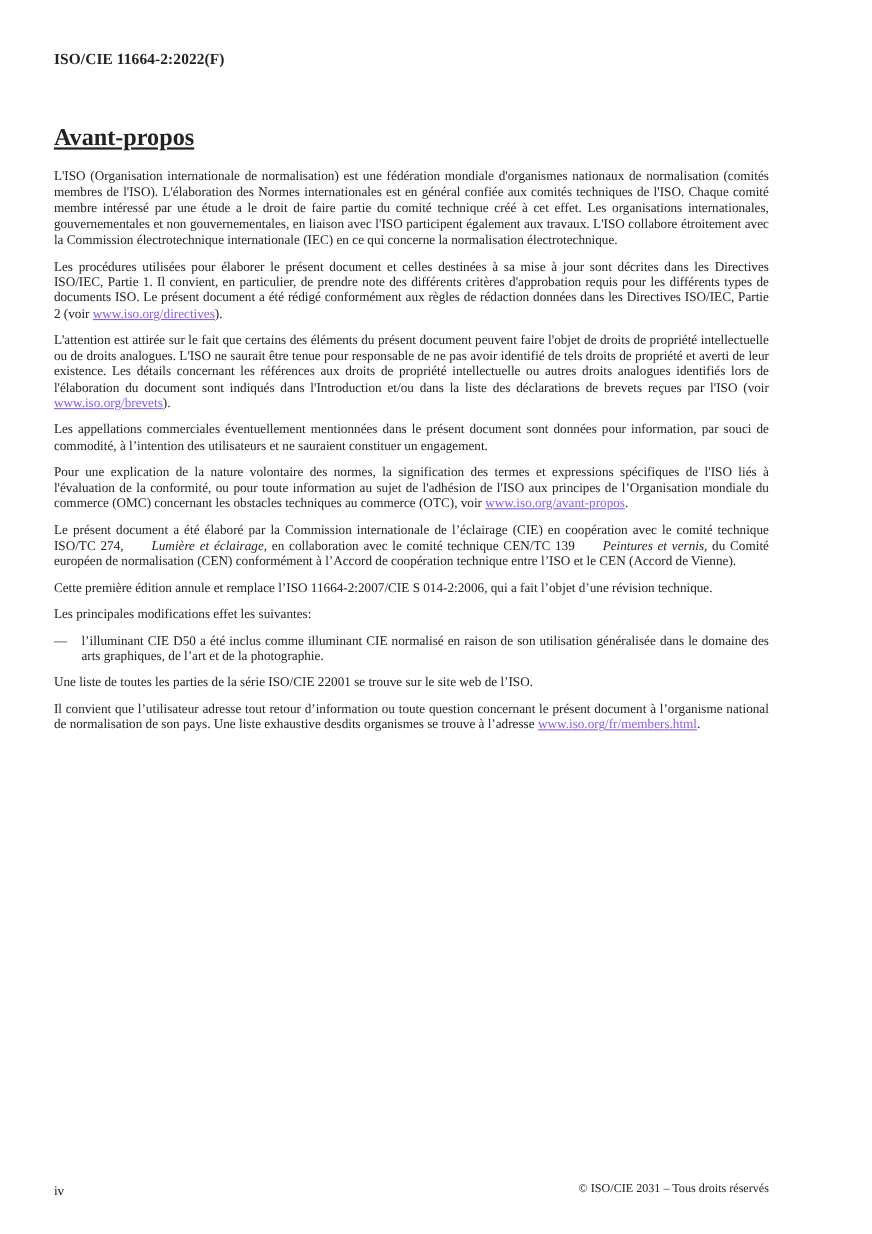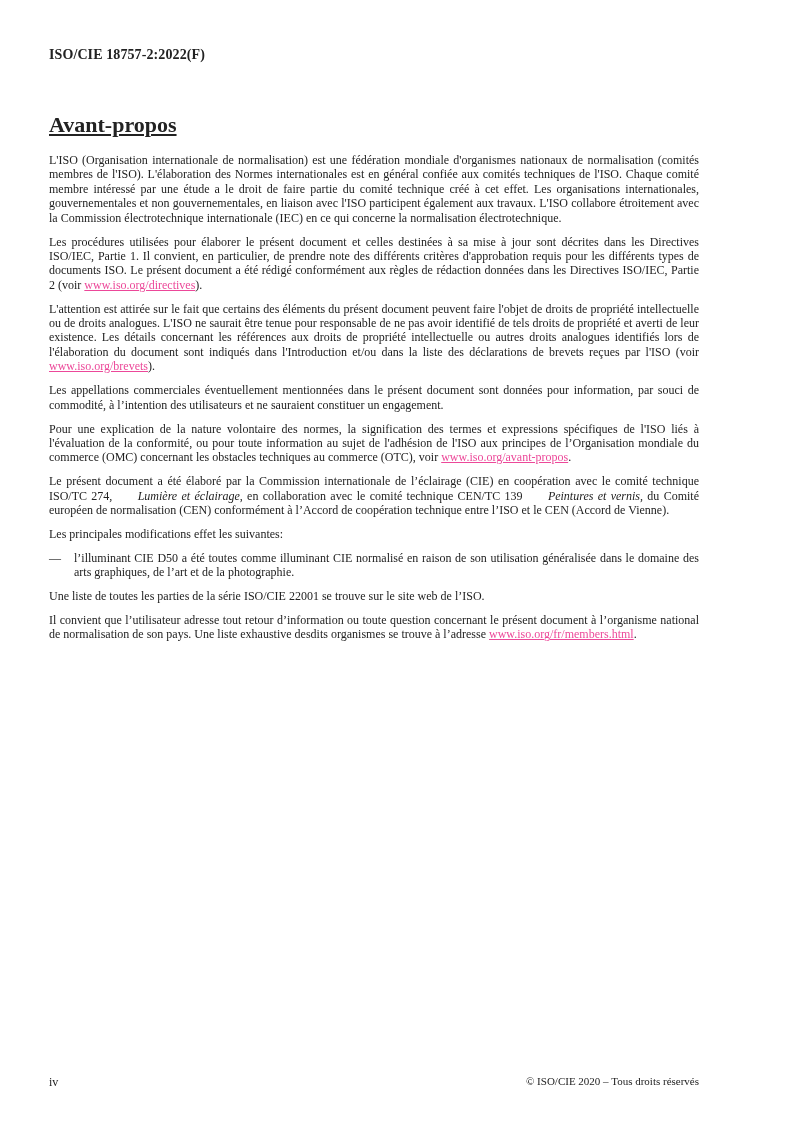--- a/index.html
+++ b/index.html
@@ -3,59 +3,60 @@
 <meta charset="utf-8">
 <style>
   html, body { margin: 0; padding: 0; background: #ffffff; }
   body { width: 793px; height: 1122px; position: relative; overflow: hidden;
          font-family: "Liberation Serif", "DejaVu Serif", serif; color: #222; }
   .page { position: absolute; left: 49px; top: 0; width: 650px; }
   .doc-id { position: absolute; top: 47px; left: 0; font-weight: bold; font-size: 14px; letter-spacing: 0.1px; }
   .title { position: absolute; top: 112px; left: 0; font-weight: bold; font-size: 22px; margin: 0; text-decoration: underline; }
   .body { position: absolute; top: 153px; left: 0; width: 650px; font-size: 12px; line-height: 14.4px; }
   .body p { margin: 0 0 9.5px 0; text-align: justify; hyphens: none; }
-  a { color: #ec4899; text-decoration: underline; }
+  a { color: #8b5cf6; text-decoration: underline; }
   .dash-item { display: flex; margin: 0 0 9.5px 0; }
   .dash-item .dash { width: 25px; flex: none; }
   .dash-item .dash-text { flex: 1; text-align: justify; }
   .footer { position: absolute; top: 1075px; left: 49px; width: 650px; font-size: 12px; }
   .footer .page-num { position: absolute; left: 0; top: 0; }
   .footer .copyright { position: absolute; right: 0; top: 0; font-size: 11px; }
   em { font-style: italic; margin-left: 21px; }
 </style>
 </head>
 <body>
 
 <div class="page">
-  <div class="doc-id">ISO/CIE 18757-2:2022(F)</div>
+  <div class="doc-id">ISO/CIE 11664-2:2022(F)</div>
   <h1 class="title">Avant-propos</h1>
 
   <div class="body">
     <p><span>L'ISO (Organisation internationale de normalisation) est une fédération mondiale d'organismes nationaux de normalisation (comités membres de l'ISO). L'élaboration des Normes internationales est en général confiée aux comités techniques de l'ISO. Chaque comité membre intéressé par une étude a le droit de faire partie du comité technique créé à cet effet. Les organisations internationales, gouvernementales et non gouvernementales, en liaison avec l'ISO participent également aux travaux. L'ISO collabore étroitement avec la Commission électrotechnique internationale (IEC) en ce qui concerne la normalisation électrotechnique.</span></p>
 
     <p><span>Les procédures utilisées pour élaborer le présent document et celles destinées à sa mise à jour sont décrites dans les Directives ISO/IEC, Partie 1. Il convient, en particulier, de prendre note des différents critères d'approbation requis pour les différents types de documents ISO. Le présent document a été rédigé conformément aux règles de rédaction données dans les Directives ISO/IEC, Partie 2 (voir </span><a href="#">www.iso.org/directives</a><span>).</span></p>
 
     <p><span>L'attention est attirée sur le fait que certains des éléments du présent document peuvent faire l'objet de droits de propriété intellectuelle ou de droits analogues. L'ISO ne saurait être tenue pour responsable de ne pas avoir identifié de tels droits de propriété et averti de leur existence. Les détails concernant les références aux droits de propriété intellectuelle ou autres droits analogues identifiés lors de l'élaboration du document sont indiqués dans l'Introduction et/ou dans la liste des déclarations de brevets reçues par l'ISO (voir </span><a href="#">www.iso.org/brevets</a><span>).</span></p>
 
     <p><span>Les appellations commerciales éventuellement mentionnées dans le présent document sont données pour information, par souci de commodité, à l’intention des utilisateurs et ne sauraient constituer un engagement.</span></p>
 
     <p><span>Pour une explication de la nature volontaire des normes, la signification des termes et expressions spécifiques de l'ISO liés à l'évaluation de la conformité, ou pour toute information au sujet de l'adhésion de l'ISO aux principes de l’Organisation mondiale du commerce (OMC) concernant les obstacles techniques au commerce (OTC), voir </span><a href="#">www.iso.org/avant-propos</a><span>.</span></p>
 
     <p><span>Le présent document a été élaboré par la Commission internationale de l’éclairage (CIE) en coopération avec le comité technique ISO/TC 274, </span><em>Lumière et éclairage</em><span>, en collaboration avec le comité technique CEN/TC 139 </span><em>Peintures et vernis,</em><span> du Comité européen de normalisation (CEN) conformément à l’Accord de coopération technique entre l’ISO et le CEN (Accord de Vienne).</span></p>
 
+    <p><span>Cette première édition annule et remplace l’ISO 11664-2:2007/CIE S 014-2:2006, qui a fait l’objet d’une révision technique.</span></p>
 
     <p><span>Les principales modifications effet les suivantes:</span></p>
 
     <div class="dash-item">
       <span class="dash">—</span>
-      <span class="dash-text">l’illuminant CIE D50 a été toutes comme illuminant CIE normalisé en raison de son utilisation généralisée dans le domaine des arts graphiques, de l’art et de la photographie.</span>
+      <span class="dash-text">l’illuminant CIE D50 a été inclus comme illuminant CIE normalisé en raison de son utilisation généralisée dans le domaine des arts graphiques, de l’art et de la photographie.</span>
     </div>
 
     <p><span>Une liste de toutes les parties de la série ISO/CIE 22001 se trouve sur le site web de l’ISO.</span></p>
 
     <p><span>Il convient que l’utilisateur adresse tout retour d’information ou toute question concernant le présent document à l’organisme national de normalisation de son pays. Une liste exhaustive desdits organismes se trouve à l’adresse </span><a href="#">www.iso.org/fr/members.html</a><span>.</span></p>
   </div>
 </div>
 
 <div class="footer">
   <span class="page-num">iv</span>
-  <span class="copyright">© ISO/CIE 2020 – Tous droits réservés</span>
+  <span class="copyright">© ISO/CIE 2031 – Tous droits réservés</span>
 </div>
 
 </body></html>

